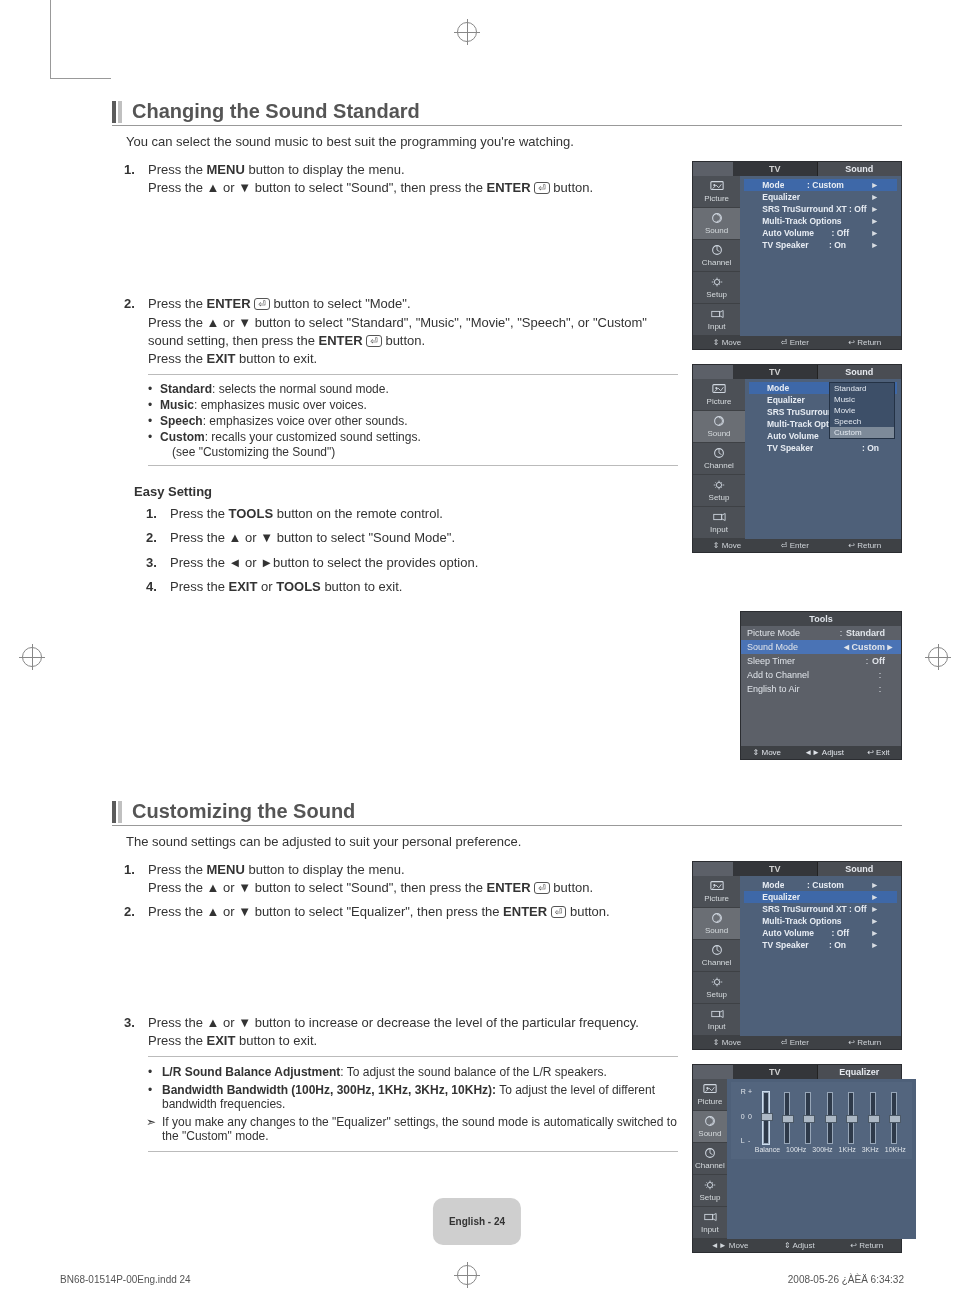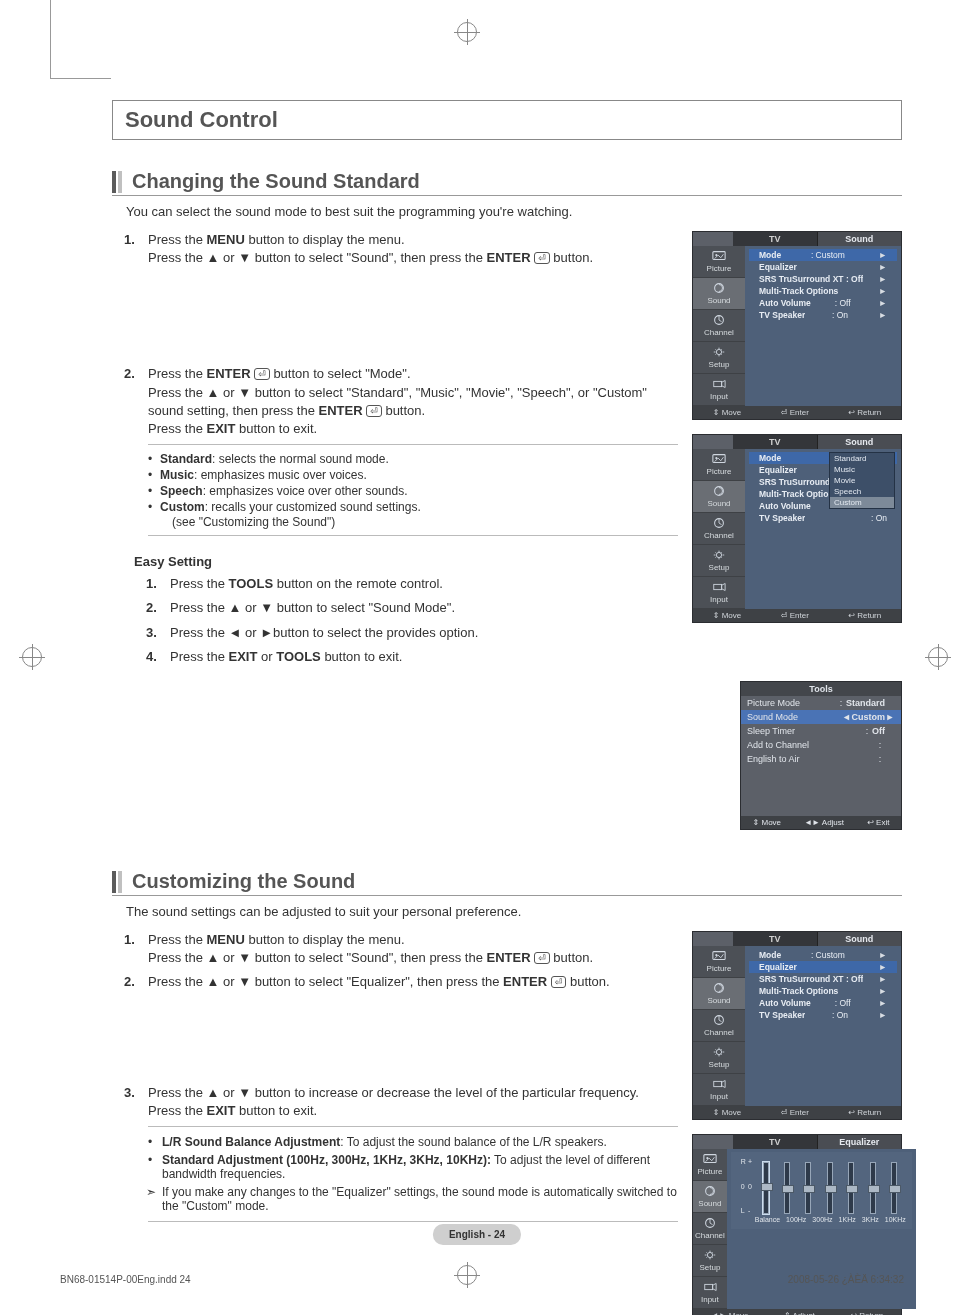--- a/index.html
+++ b/index.html
@@ -61,24 +61,24 @@
   .osd .titlebar{display:flex;padding-left:40px;}
   .osd .titlebar .tab{flex:1;text-align:center;padding:2px 0;font-weight:bold;}
   .osd .titlebar .tab.l{background:#34363a;color:#d0d0d0;border-right:1px solid #222;}
   .osd .titlebar .tab.r{background:#4a4d53;color:#e6e9ee;}
   .osd .body{display:flex;}
   .osd .nav{width:52px;background:#4c5056;display:flex;flex-direction:column;}
   .osd .nav .ni{padding:4px 2px;font-size:8px;color:#d6dbde;text-align:center;border-bottom:1px solid #3e4145;display:flex;flex-direction:column;align-items:center;gap:2px;}
   .osd .nav .ni.sel{background:#6a6e74;}
   .osd .nav .ic{width:14px;height:12px;display:block;}
   .osd .pane{flex:1;background:#4e6079;position:relative;padding:3px 4px;}
-  .osd .line{display:flex;justify-content:space-between;align-items:center;padding:1px 10px;color:#e7ecf3;font-weight:bold;font-size:8.5px;}
+  .osd .line{display:flex;justify-content:space-between;align-items:center;padding:1px 18px;color:#e7ecf3;font-weight:bold;font-size:8.5px;}
   .osd .line.sel{background:var(--osd-sel);}
   .osd .line .txt{white-space:nowrap;overflow:hidden;text-overflow:ellipsis;}
-  .osd .line .val{color:#e7ecf3;font-weight:normal;}
+  .osd .line .val{color:#e7ecf3;font-weight:bold;}
   .osd .line .arrow{color:#d8dde3;font-weight:bold;margin-left:4px;}
   .osd .dd{position:absolute;right:6px;top:3px;width:64px;background:#3d4f68;border:1px solid #243245;}
   .osd .dd .opt{padding:1px 4px;font-size:8px;color:#e2e8f0;}
   .osd .dd .opt.sel{background:#7d8a99;}
   .osd .foot{display:flex;justify-content:space-around;background:#3e4145;padding:2px 0;font-size:8px;color:#d0d5da;}
 
   
   .tools{border:1px solid #2b2d31;background:#5c6068;font-size:9px;color:#e0e4ea;width:160px;margin-left:auto;}
   .tools .hdr{text-align:center;background:#43464b;padding:2px 0;font-weight:bold;}
   .tools .row{display:flex;padding:2px 6px;justify-content:space-between;align-items:center;}
@@ -91,47 +91,44 @@
   
   .eq-area{background:#53657e;padding:6px;}
   .eq-grid{display:flex;align-items:flex-end;gap:6px;height:56px;margin:0 4px 2px 4px;}
   .eq-lbl{display:flex;flex-direction:column;justify-content:space-between;height:56px;font-size:7px;color:#dfe4ea;}
   .eq-slot{flex:1;display:flex;flex-direction:column;align-items:center;}
   .eq-track{width:4px;height:50px;background:#2e3a4a;border:1px solid #97a6b8;position:relative;}
   .eq-thumb{position:absolute;left:-3px;width:10px;height:6px;background:#acb8c5;border:1px solid #4c5967;}
   .eq-row-lbls{display:flex;gap:6px;font-size:7px;color:#dfe4ea;margin-left:18px;}
   .eq-row-lbls span{flex:1;text-align:center;}
 
-  .page-num{position:absolute;left:50%;transform:translateX(-50%);bottom:70px;background:#cfcfcf;border-radius:10px;padding:5px 16px;font-size:10px;font-weight:bold;color:#333;}
+  .page-num{position:absolute;left:50%;transform:translateX(-50%);bottom:70px;background:#cfcfcf;border-radius:10px;padding:18px 16px;font-size:10px;font-weight:bold;color:#333;}
   .footer-meta{position:absolute;bottom:30px;left:60px;right:50px;display:flex;justify-content:space-between;font-size:10px;color:#555;}
   .spacer{height:100px;}
 </style>
 </head>
 <body>
 
 <div class="page">
   <div class="reg-mark" id="reg-top"></div>
   <div class="reg-mark" id="reg-bot"></div>
   <div class="reg-mark" id="reg-left"></div>
   <div class="reg-mark" id="reg-right"></div>
   <div class="crop-tl"></div>
 
   <div class="content">
-    <div class="h1-box">
-      <h1>Sound Control</h1>
-    </div>
 
     <div class="h2">
       <span class="bars">
           <span></span>
           <span></span>
         </span>
       <h2>Changing the Sound Standard</h2>
     </div>
-    <div class="intro">You can select the sound mode to best suit the programming you're watching.</div>
+    <div class="intro">You can select the sound music to best suit the programming you're watching.</div>
 
     <div class="columns">
       <div class="colL">
         <ol class="steps" id="steps-a">
             <li>
               <span class="num">1.</span>
               <div>Press the <b>MENU</b> button to display the menu.</div>
               <div>Press the ▲ or ▼ button to select "Sound", then press the <b>ENTER</b> <span class="enter-icon">⏎</span> button.</div>
             </li>
             <div style="height: 92px;"></div>
@@ -422,21 +419,21 @@
             </li>
             <div style="height: 86px;"></div>
             <li>
               <span class="num">3.</span>
               <div>Press the ▲ or ▼ button to increase or decrease the level of the particular frequency.</div>
               <div>Press the <b>EXIT</b> button to exit.</div>
             </li>
           </ol>
         <div class="plain-note" id="notes-b">
             <div class="row b"><b>L/R Sound Balance Adjustment</b>: To adjust the sound balance of the L/R speakers.</div>
-            <div class="row b"><b>Standard Adjustment (100Hz, 300Hz, 1KHz, 3KHz, 10KHz):</b> To adjust the level of different bandwidth frequencies.</div>
+            <div class="row b"><b>Bandwidth Bandwidth (100Hz, 300Hz, 1KHz, 3KHz, 10KHz):</b> To adjust the level of different bandwidth frequencies.</div>
             <div class="row n">If you make any changes to the "Equalizer" settings, the sound mode is automatically switched to the "Custom" mode.</div>
           </div>
       </div>
       <div class="colR">
         <div id="osd3">
             <div class="osd">
               <div class="titlebar">
                 <div class="tab l">TV</div>
                 <div class="tab r">Sound</div>
               </div>

